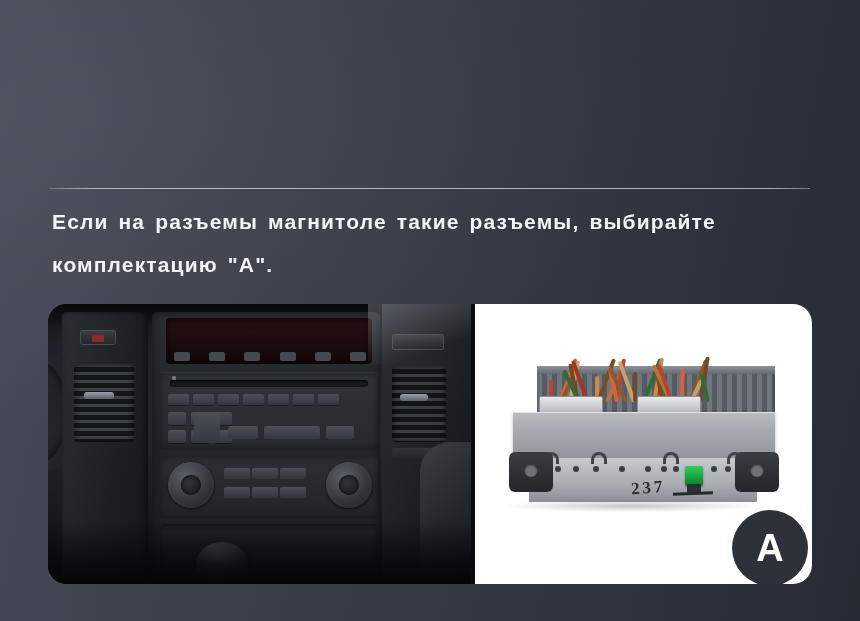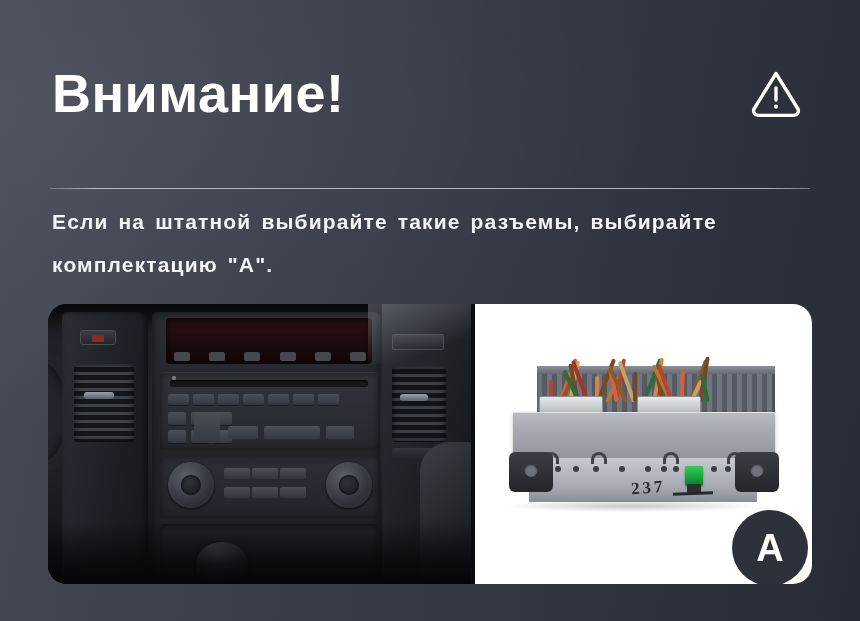--- a/index.html
+++ b/index.html
@@ -374,35 +374,24 @@
     font-size:38px;
     font-weight:bold;
     line-height:1;
   }
 </style>
 </head>
 <body>
 
 <div class="screen">
 
-  <div class="header">
-    <div class="title">Внимание!</div>
-
-    <div class="warn-icon">
-      <svg viewBox="0 0 52 52" xmlns="http://www.w3.org/2000/svg">
-        <path d="M26 6.5 L48 42 a4.6 4.6 0 0 1 -4 6.4 L8 48.4 a4.6 4.6 0 0 1 -4 -6.4 Z" fill="none" stroke="#ffffff" stroke-width="3.4" stroke-linejoin="round" stroke-linecap="round"></path>
-        <line x1="26" y1="21" x2="26" y2="33" stroke="#ffffff" stroke-width="3.4" stroke-linecap="round"></line>
-        <circle cx="26" cy="39.6" r="2.1" fill="#ffffff"></circle>
-      </svg>
-    </div>
-  </div>
 
   <div class="divider"></div>
 
-  <div class="body-copy">Если на штатной выбирайте такие разъемы, выбирайте комплектацию "А".</div>
+  <div class="body-copy">Если на разъемы магнитоле такие разъемы, выбирайте комплектацию "А".</div>
 
   <div class="media-card">
 
     <div class="photo-dash">
       <div class="dash-scene"></div>
       <div class="dash-hood"></div>
       <div class="dash-wheel"></div>
       <div class="dash-pillar"></div>
       <div class="dash-hazard"></div>
       <div class="dash-vent-l"></div>

